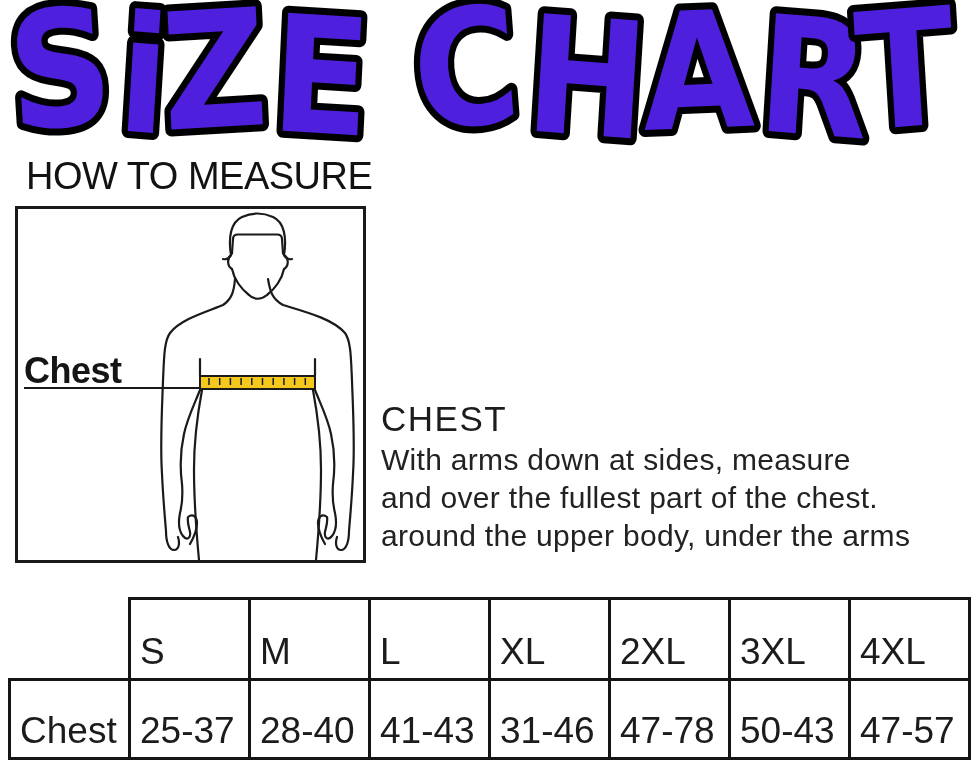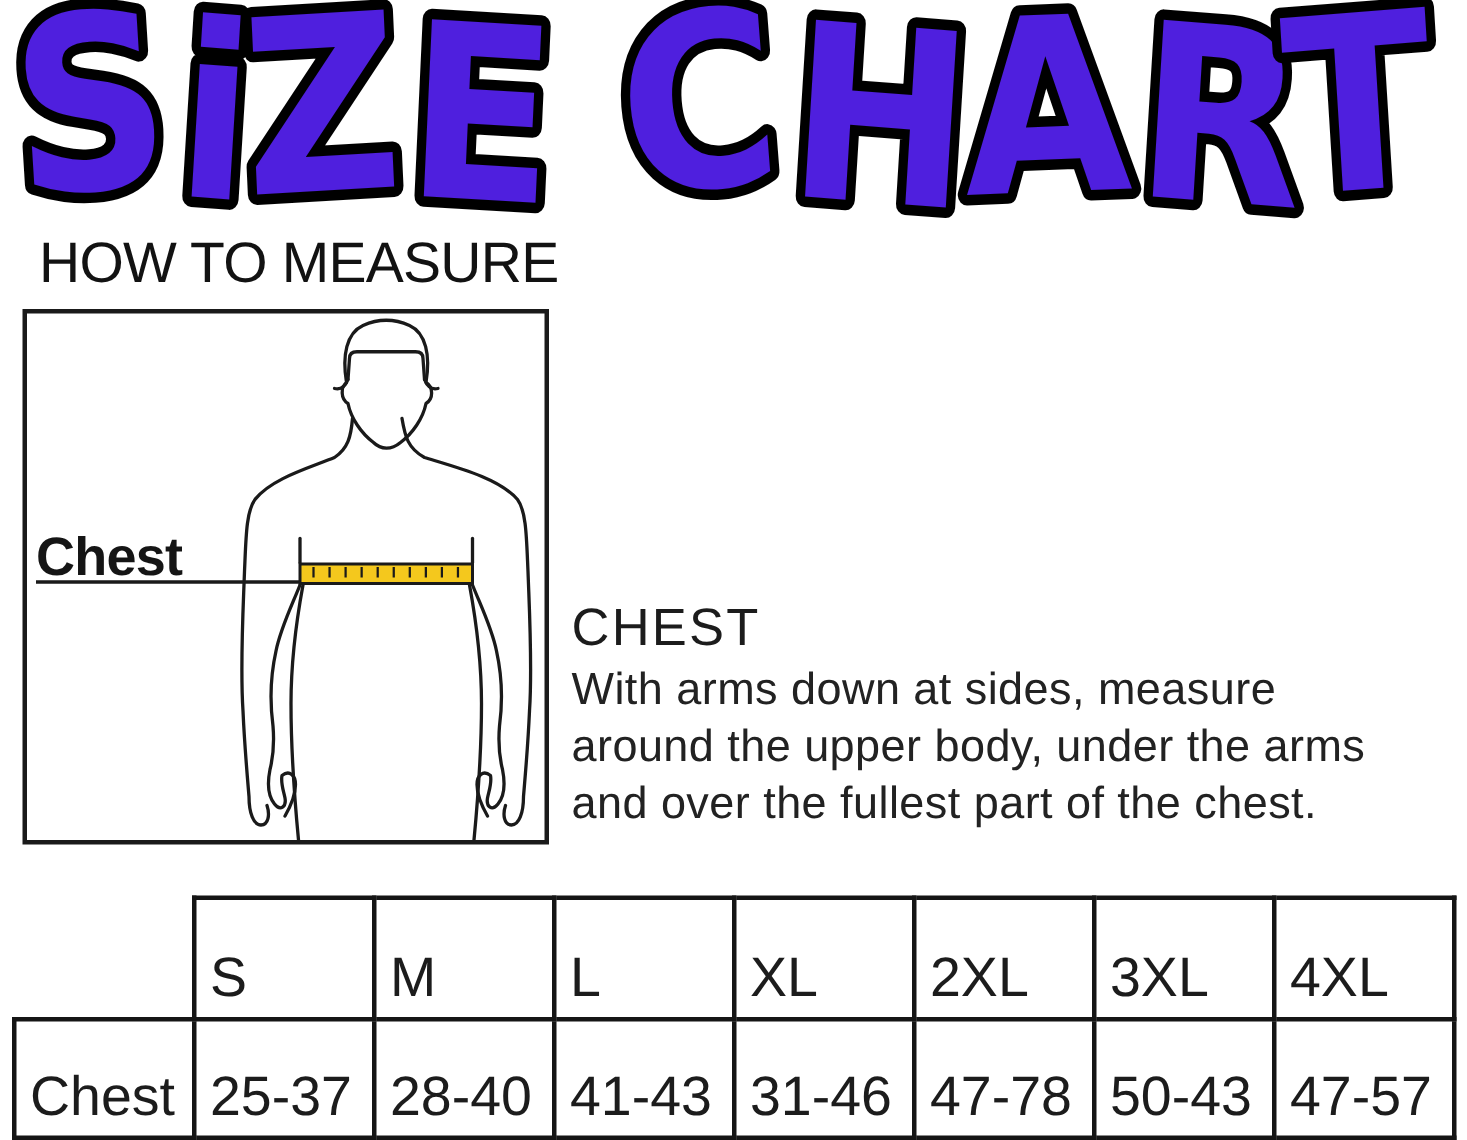--- a/index.html
+++ b/index.html
@@ -149,22 +149,22 @@
       </g>
 
       <line x1="6" y1="179" x2="182" y2="179" stroke="#1a1a1a" stroke-width="2.2"></line>
       <text x="6" y="174" font-size="36" font-weight="bold" fill="#151515" letter-spacing="-0.5">Chest</text>
     </svg>
   </div>
 
   <div class="measure-head">CHEST</div>
   <div class="measure-text">
     <div>With arms down at sides, measure</div>
+    <div>and over the fullest part of the chest.</div>
     <div>around the upper body, under the arms</div>
-    <div>and over the fullest part of the chest.</div>
   </div>
 
   <table class="size-table">
     <tbody>
         <tr class="hdr">
       <td class="blank"></td>
       <td>S</td>
       <td>M</td>
       <td>L</td>
       <td>XL</td>

